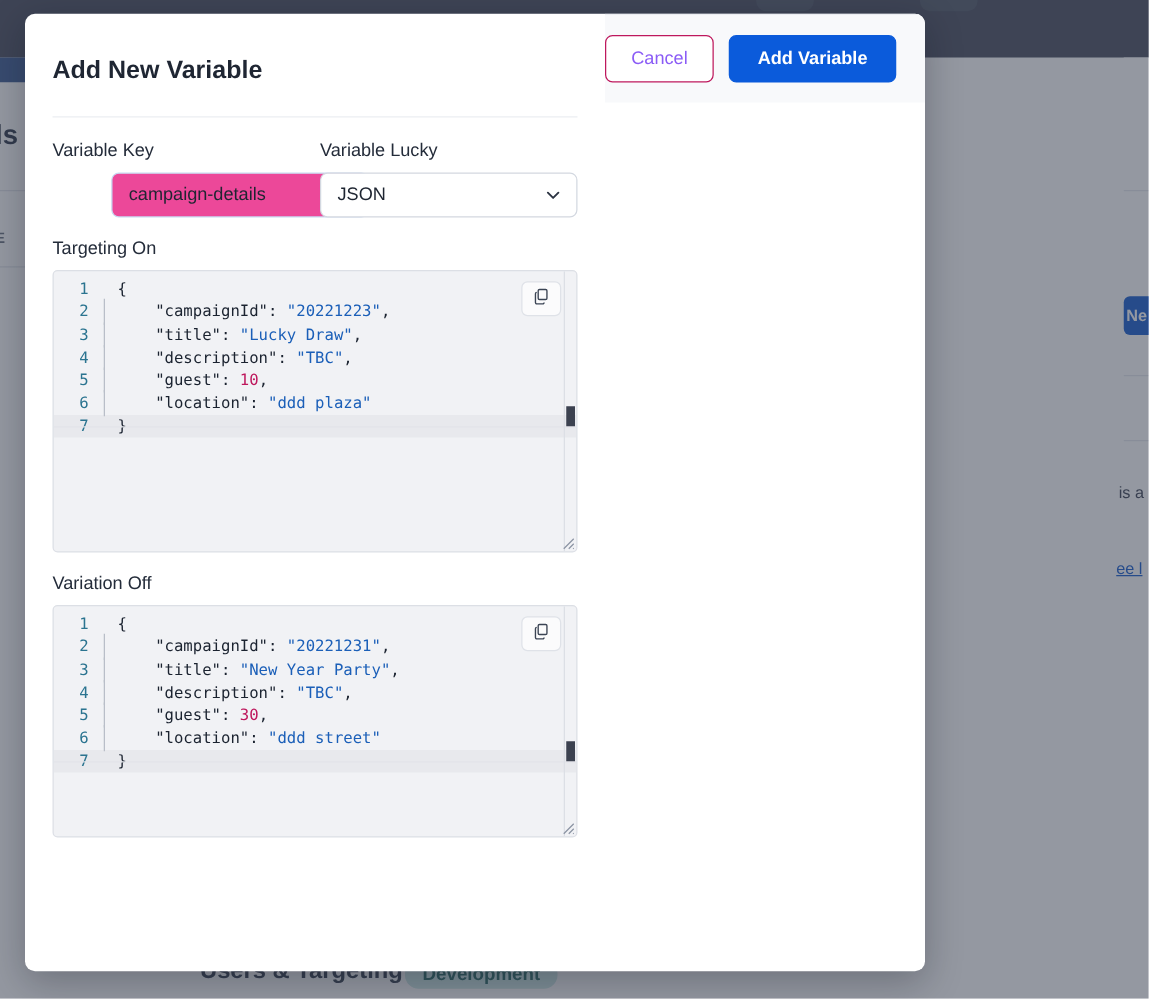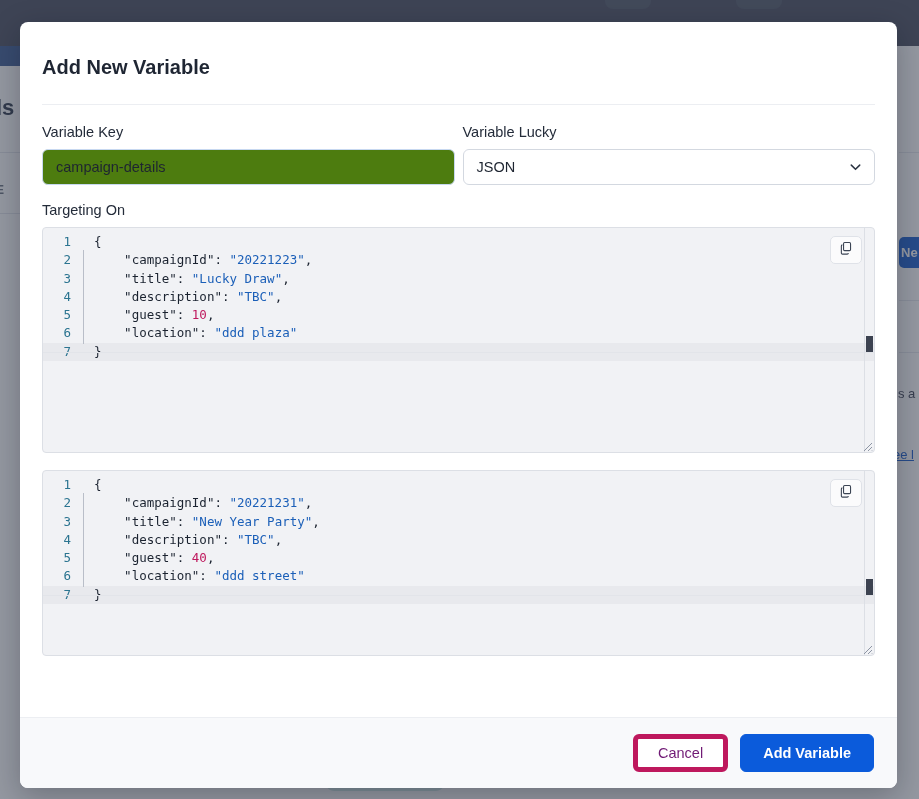--- a/index.html
+++ b/index.html
@@ -71,26 +71,26 @@
   }
 
   
   .overlay {
     position: absolute; inset: 0;
     background: rgba(50,58,74,0.52);
   }
 
   
   .modal {
-    position: absolute; left: 20px; top: 22px;
-    width: 877px; height: 766px;
+    position: absolute; left: 20px; top: 11px;
+    width: 720px; height: 766px;
     background: #ffffff;
     border-radius: 8px;
     box-shadow: 0 8px 30px rgba(10,15,25,.28);
-    display: flex; flex-direction: column;
+    display: flex; flex-direction: row;
     overflow: hidden;
   }
 
   .modal-body { flex: 1 1 auto; padding: 0 22px; overflow: hidden; }
 
   .modal-title {
     font-size: 20px; font-weight: bold; color: #1f2633;
     padding: 35px 0 0 0; margin: 0 0 0 0; line-height: 1;
   }
   .title-divider { margin-top: 27px; height: 1px; background: #eceef2; }
@@ -98,27 +98,28 @@
   .row { display: flex; gap: 8px; margin-top: 19px; }
   .col { flex: 1 1 0; min-width: 0; }
 
   .field-label {
     font-size: 14.5px; color: #242c3a; font-weight: normal;
     margin-bottom: 9px; display: block;
   }
 
   .text-input {
     width: 100%; height: 36px;
-    background: #4d7c0f;
+    background: #ec4899;
     border: 1px solid #c7d8f0;
     border-radius: 6px;
     padding: 12px 13px;
     font-family: "Liberation Sans", sans-serif;
     font-size: 14.5px; color: #1e2531;
     outline: none;
+    margin-left: 47px;
   }
 
   .select-wrap { position: relative; width: 100%; }
   .select-box {
     width: 100%; height: 36px;
     background: #ffffff;
     border: 1px solid #d3d8e0;
     border-radius: 6px;
     padding: 0 34px 0 13px;
     display: flex; align-items: center;
@@ -208,21 +209,21 @@
     gap: 12px; padding-right: 23px;
   }
   .btn {
     font-family: "Liberation Sans", sans-serif;
     font-size: 14.5px;
     border-radius: 6px;
     height: 38px;
     padding: 0 20px;
     cursor: pointer;
   }
-  .btn-cancel { background: #ffffff; border: 5px solid #be185d; color: #701a75; }
+  .btn-cancel { background: #ffffff; border: 1px solid #be185d; color: #8b5cf6; }
   .btn-primary { background: #0b5bdb; border: 1px solid #0b5bdb; color: #ffffff; font-weight: bold; padding: 0 22px; }
 </style>
 </head>
 <body>
 
 <div id="page-root">
 
   <div class="bg-layer">
     <div class="bg-topbar">
       <div class="bg-topbar-blob1"></div>
@@ -305,27 +306,28 @@
           </div>
           <div class="resize-handle">
             <svg width="13" height="13" viewBox="0 0 13 13" stroke="#8d95a4" stroke-width="1">
                 <path d="M12 4 L4 12 M12 8 L8 12 M12 11.5 L11.5 12"></path>
               </svg>
           </div>
         </div>
       </div>
 
       <div class="editor-block">
+        <label class="field-label">Variation Off</label>
         <div class="editor ed-off">
           <div class="code-area">
               <div class="code-line"><span class="gutter">1</span><span class="fold-rail"></span><span class="code-text"><span class="tok-punc">{</span></span></div>
               <div class="code-line"><span class="gutter">2</span><span class="fold-rail has-bar"></span><span class="code-text"><span class="tok-key">    "campaignId": </span><span class="tok-str">"20221231"</span><span class="tok-punc">,</span></span></div>
               <div class="code-line"><span class="gutter">3</span><span class="fold-rail has-bar"></span><span class="code-text"><span class="tok-key">    "title": </span><span class="tok-str">"New Year Party"</span><span class="tok-punc">,</span></span></div>
               <div class="code-line"><span class="gutter">4</span><span class="fold-rail has-bar"></span><span class="code-text"><span class="tok-key">    "description": </span><span class="tok-str">"TBC"</span><span class="tok-punc">,</span></span></div>
-              <div class="code-line"><span class="gutter">5</span><span class="fold-rail has-bar"></span><span class="code-text"><span class="tok-key">    "guest": </span><span class="tok-num">40</span><span class="tok-punc">,</span></span></div>
+              <div class="code-line"><span class="gutter">5</span><span class="fold-rail has-bar"></span><span class="code-text"><span class="tok-key">    "guest": </span><span class="tok-num">30</span><span class="tok-punc">,</span></span></div>
               <div class="code-line"><span class="gutter">6</span><span class="fold-rail has-bar"></span><span class="code-text"><span class="tok-key">    "location": </span><span class="tok-str">"ddd street"</span></span></div>
               <div class="code-line focus-line"><span class="gutter">7</span><span class="fold-rail"></span><span class="code-text"><span class="tok-punc">}</span></span></div>
             </div>
           <div class="hline-under" style="top:124px"></div>
           <div class="vsep"></div>
           <div class="vscroll">
             <div class="vthumb" style="top:108px"></div>
           </div>
           <div class="copy-btn">
             <span>

